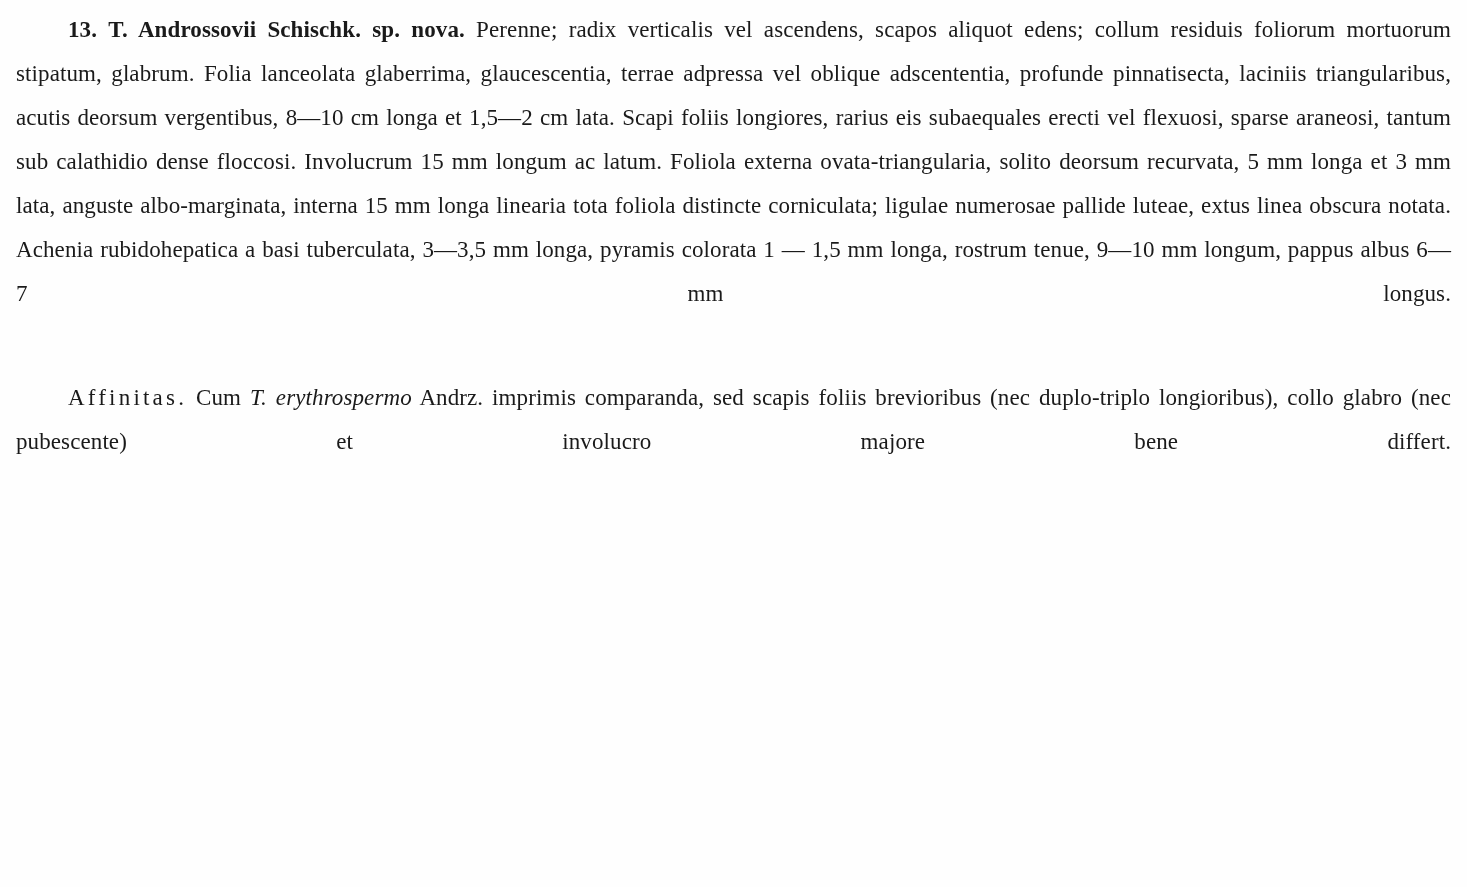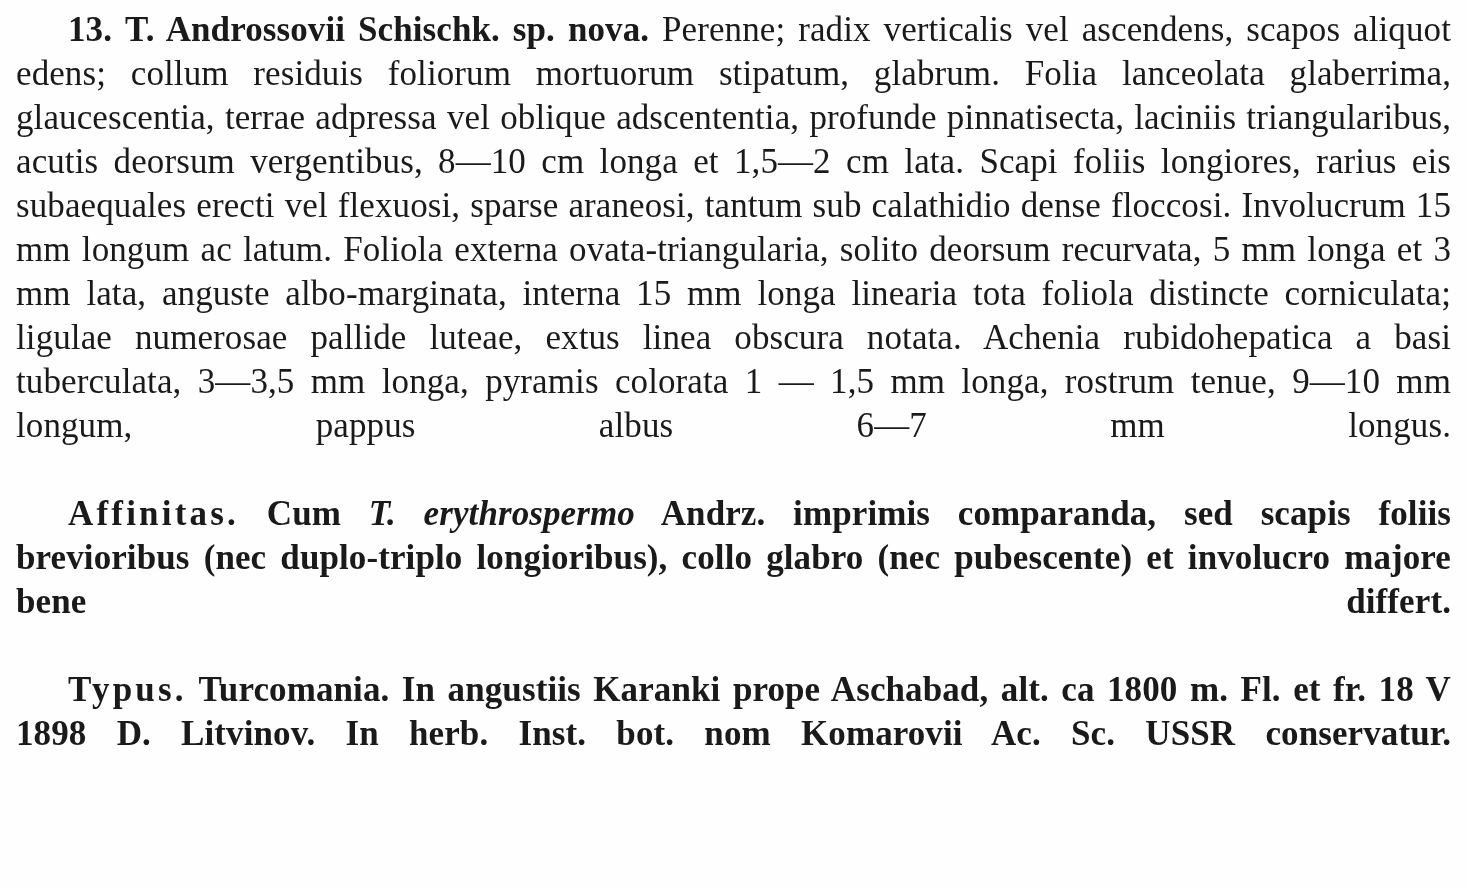--- a/index.html
+++ b/index.html
@@ -16,34 +16,33 @@
   }
   .page {
     position: relative;
     width: 1467px;
     height: 887px;
     box-sizing: border-box;
     padding: 8px 16px 0 16px;
     background: #fefefe;
   }
   .body-text {
-    font-size: 35px;
+    font-size: 23px;
     line-height: 44px;
     text-align: justify;
     text-justify: inter-word;
     letter-spacing: 0.1px;
     word-spacing: 0.5px;
   }
   .para {
     margin: 0;
     text-indent: 52px;
   }
   .para + .para {
-    margin-top: 0;
-    font-weight: bold;
+    margin-top: 16px;
   }
   .b {
     font-weight: bold;
   }
   .i {
     font-style: italic;
   }
   .spaced {
     letter-spacing: 3.2px;
   }
@@ -62,17 +61,16 @@
 
 <div class="page">
 
   <div class="body-text">
 
     <p class="para"><span class="b">13.</span> <span class="b">T. Androssovii Schischk. sp. nova.</span> <span>Perenne; radix verticalis vel ascendens, scapos aliquot edens; collum residuis foliorum mortuorum stipatum, glabrum. Folia lanceolata glaberrima, glaucescentia, terrae adpressa vel oblique adscententia, profunde pinnatisecta, laciniis triangularibus, acutis deorsum vergentibus, 8—10 cm longa et 1,5—2 cm lata. Scapi foliis longiores, rarius eis subaequales erecti vel flexuosi, sparse araneosi, tantum sub calathidio dense floccosi. Involucrum 15 mm longum ac latum. Foliola externa ovata-triangularia, solito deorsum recurvata, 5 mm longa et 3 mm lata, anguste albo-marginata, interna 15 mm longa linearia tota foliola distincte corniculata; ligulae numerosae pallide luteae, extus linea obscura notata. Achenia rubidohepatica a basi tuberculata, 3—3,5 mm longa, pyramis colorata 1 — 1,5 mm longa, rostrum tenue, 9—10 mm longum, pappus albus 6—7 mm longus.</span></p>
 
     <p class="para"><span class="spaced">Affinitas.</span> <span>Cum </span><span class="i">T. erythrospermo</span><span> Andrz. imprimis comparanda, sed scapis foliis brevioribus (nec duplo-triplo longioribus), collo glabro (nec pubescente) et involucro majore bene differt.</span></p>
 
 
-    <p class="para"><span class="spaced">Typus.</span><span> Turcomania. In angustiis Karanki prope Aschabad, alt. ca 1800 m. Fl. et fr. 18 V 1898 D. Litvinov. In herb. Inst. bot. nom Komarovii Ac. Sc. USSR conservatur.</span></p>
 
   </div>
 
 </div>
 
 </body></html>

